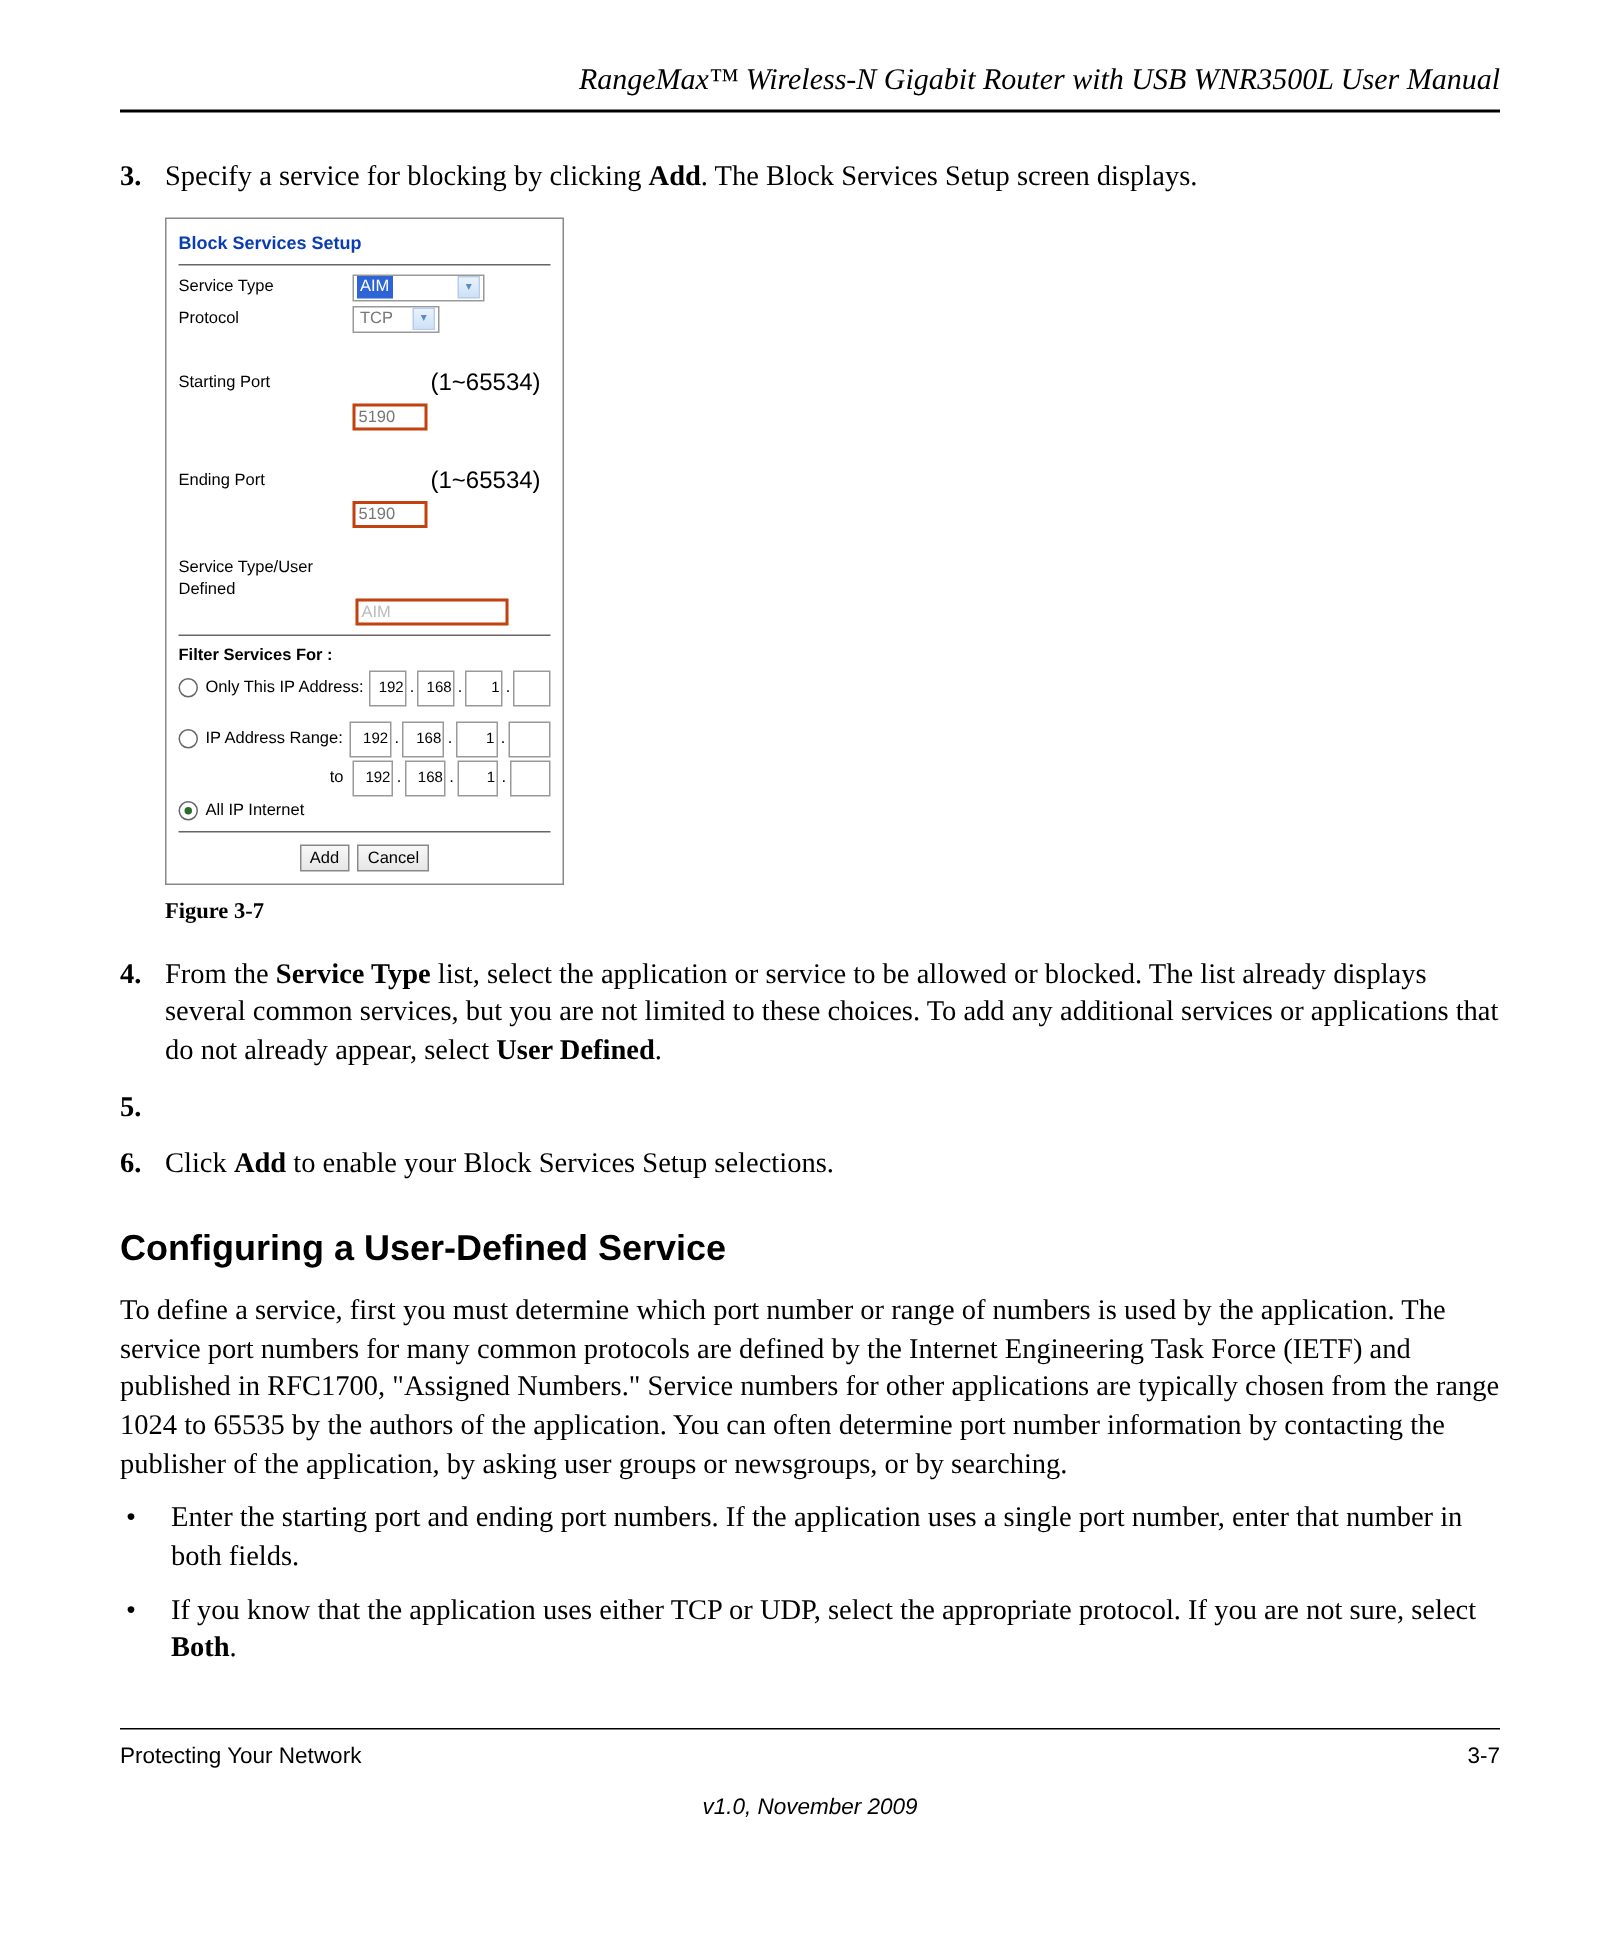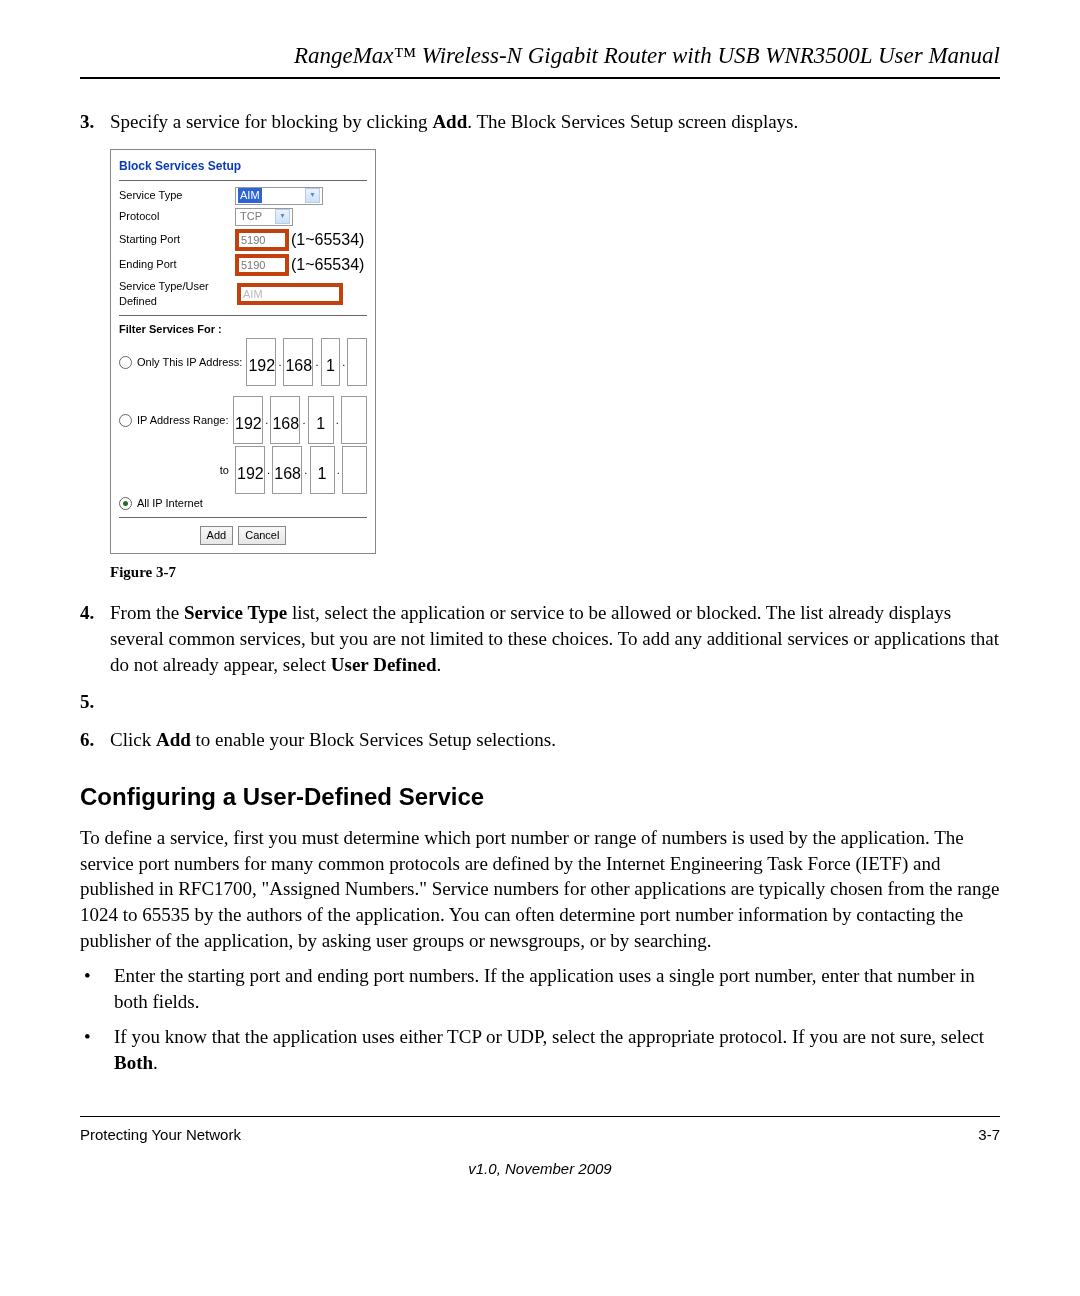--- a/index.html
+++ b/index.html
@@ -9,21 +9,21 @@
     background: #fff;
     margin: 0;
     padding: 40px 80px 30px 80px;
     width: 1080px;
     box-sizing: border-box;
     line-height: 1.35;
   }
   .header-title {
     font-style: italic;
     text-align: right;
-    font-size: 23px;
+    font-size: 20px;
     margin-bottom: 6px;
   }
   hr.thick {
     border: none;
     border-top: 2px solid #000;
     margin: 0 0 30px 0;
   }
   hr.thin {
     border: none;
     border-top: 1px solid #000;
@@ -142,25 +142,26 @@
     height: 13px;
     font-size: 8px;
     color: #5b8ac6;
     display: inline-flex;
     align-items: center;
     justify-content: center;
     margin-left: 4px;
   }
   .ptxt {
     font-size: 11px;
-    border: 4px solid #c2410c;
+    border: 2px solid #c2410c;
     height: 14px;
     padding: 0 2px;
     color: #777;
     background: #fff;
+    margin-top: 44px;
   }
   .port-range {
     font-size: 16px;
     margin-left: 2px;
   }
   .subhead {
     font-weight: bold;
     font-size: 11px;
     margin: 6px 0 2px 0;
   }
@@ -188,24 +189,24 @@
   }
   .ipgrp .radio.checked .dotc { display: block; }
   .ipgrp .rlabel {
     flex-shrink: 0;
     margin-right: 2px;
   }
   .ipbox {
     border: 1px solid #999;
     width: 26px;
     height: 14px;
-    font-size: 16px;
-    padding: 16px 1px;
+    font-size: 10px;
+    padding: 4px 1px;
     color: #000;
-    text-align: center;
+    text-align: right;
     background: #fff;
   }
   .dotsep { width: 4px; text-align: center; }
   .to-label {
     width: 110px;
     text-align: right;
     padding-right: 4px;
     flex-shrink: 0;
   }
   .btnrow {

